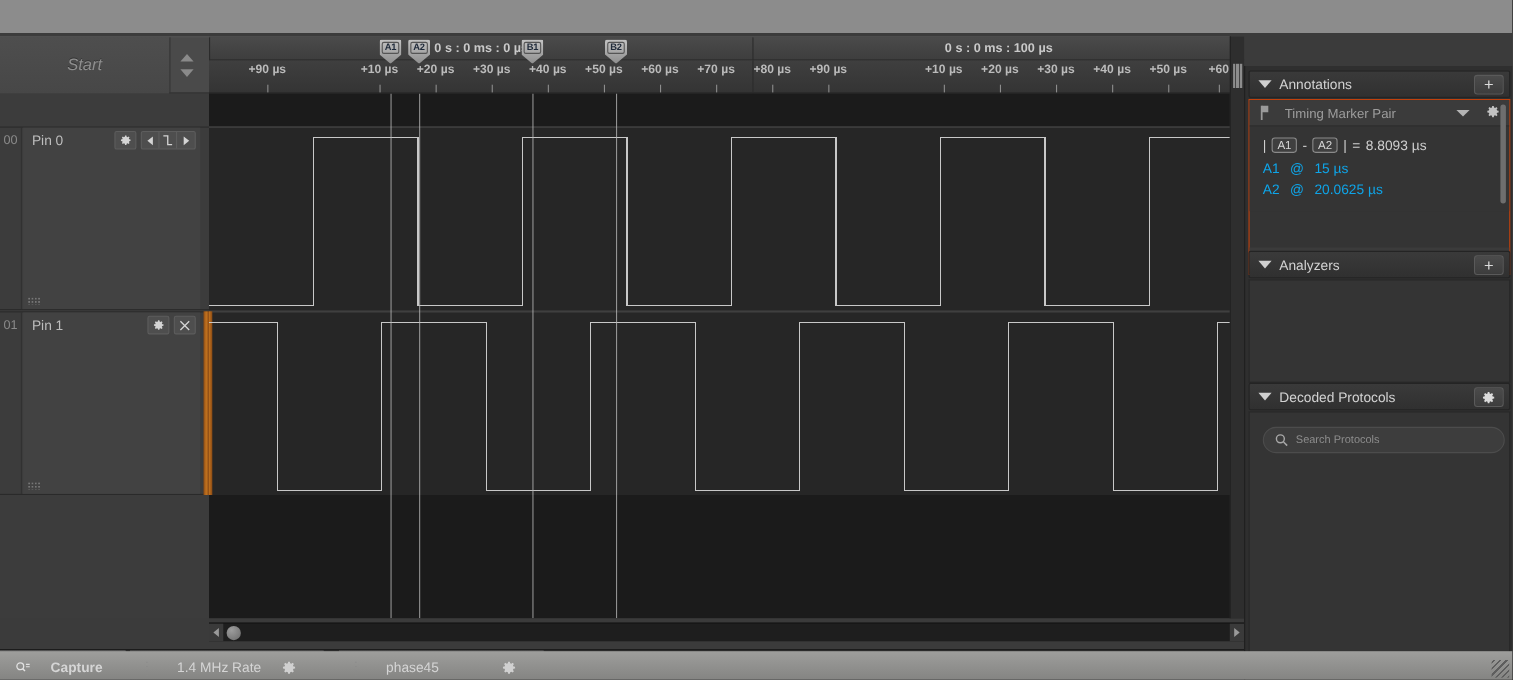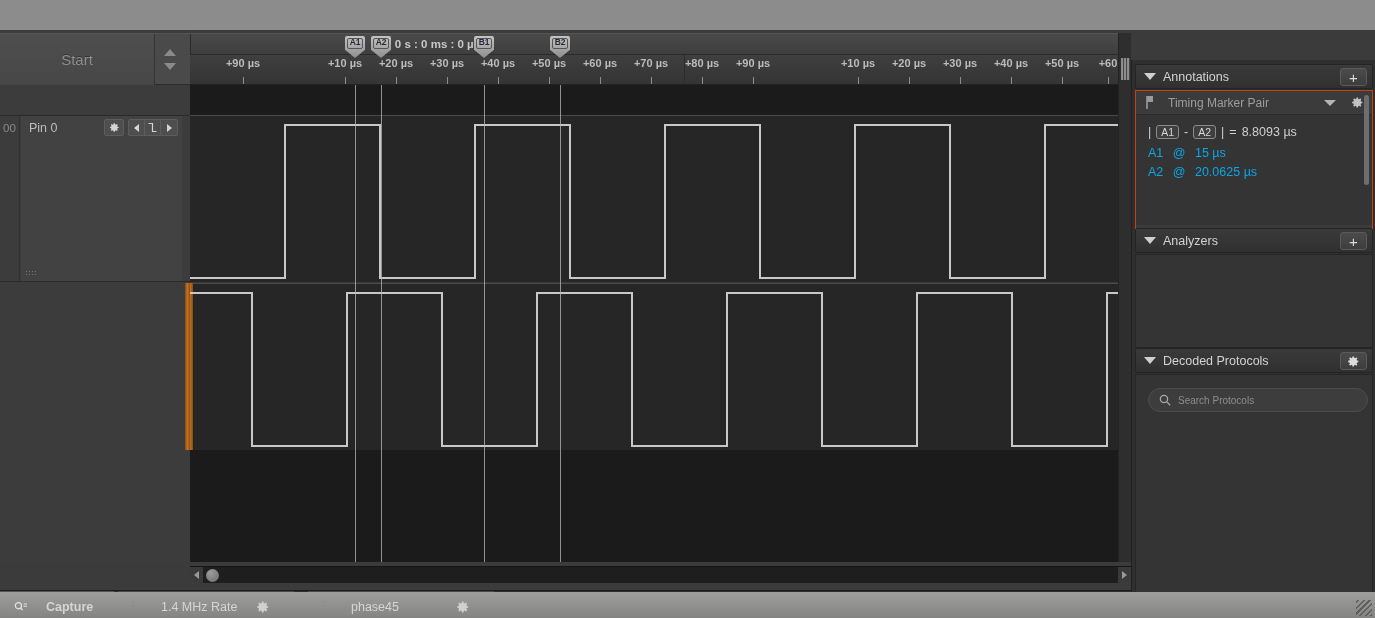--- a/index.html
+++ b/index.html
@@ -54,20 +54,21 @@
 
   
   .left-col {
     position: absolute; left: 0; top: 0; width: 190px; height: 532px;
     background: #3c3c3c;
   }
   .start-row {
     position: absolute; left: 0; top: 3px; width: 190px; height: 52px;
     background: #4a4a4a; border-bottom: 1px solid #2d2d2d;
     border-top: 1px solid #545454;
+    font-style: italic;
   }
   .start-btn {
     position: absolute; left: 0; top: 0; width: 155px; height: 51px;
     display: flex; align-items: center; justify-content: center;
     font-size: 15px; color: #8f8f8f; cursor: pointer;
     background: linear-gradient(to bottom,#4e4e4e,#474747);
     border-right: 1px solid #343434;
     text-shadow: 0 -1px 0 #333;
   }
   .spinner {
@@ -354,26 +355,47 @@
               </div>
               <div class="gitem">
                 <span style="width:0;height:0;border-top:4px solid transparent;border-bottom:4px solid transparent;border-left:5px solid #d4d4d4;display:block;"></span>
               </div>
             </div>
           </div>
           <div class="grip"></div>
         </div>
       </div>
 
+      <div class="chan c1">
+        <div class="chan-num">01</div>
+        <div class="chan-inner">
+          <div class="chan-name">Pin 1</div>
+          <div class="chan-btns">
+            <div class="mini-btn">
+              <svg width="11" height="11" viewBox="0 0 16 16">
+                <path fill="#d4d4d4" d="M8 5.2a2.8 2.8 0 100 5.6 2.8 2.8 0 000-5.6zm0 4.2a1.4 1.4 0 110-2.8 1.4 1.4 0 010 2.8z"></path>
+                <path fill="#d4d4d4" d="M14 8.9v-1.8l-1.7-.3a4.6 4.6 0 00-.5-1.2l1-1.4-1.3-1.3-1.4 1a4.6 4.6 0 00-1.2-.5L8.6 1.8H6.8l-.3 1.6c-.4.1-.8.3-1.2.5l-1.4-1-1.3 1.3 1 1.4c-.2.4-.4.8-.5 1.2l-1.7.3v1.8l1.7.3c.1.4.3.8.5 1.2l-1 1.4 1.3 1.3 1.4-1c.4.2.8.4 1.2.5l.3 1.7h1.8l.3-1.7c.4-.1.8-.3 1.2-.5l1.4 1 1.3-1.3-1-1.4c.2-.4.4-.8.5-1.2l1.5-.3z"></path>
+              </svg>
+            </div>
+            <div class="mini-btn">
+              <svg width="10" height="10" viewBox="0 0 10 10">
+                <path d="M1 1 L9 9 M9 1 L1 9" stroke="#d4d4d4" stroke-width="1.2"></path>
+              </svg>
+            </div>
+          </div>
+          <div class="grip"></div>
+        </div>
+      </div>
       <div class="orange-bar"></div>
     </div>
 
     <div class="ruler-wrap">
       <div class="ruler-top" id="ruler-top">
           <div class="rt-seg" style="left: 0px; width: 494px;">0 s : 0 ms : 0 µs</div>
+          <div class="rt-seg" style="left: 494px; width: 447px;">0 s : 0 ms : 100 µs</div>
         </div>
       <div class="ruler-bot" id="ruler-bot">
           <div class="ruler-div" style="left: 494px;"></div>
           <div class="tick-label" style="left: 53px;">+90 µs</div>
           <div class="tick-mark" style="left: 53px;"></div>
           <div class="tick-label" style="left: 155px;">+10 µs</div>
           <div class="tick-mark" style="left: 155px;"></div>
           <div class="tick-label" style="left: 206px;">+20 µs</div>
           <div class="tick-mark" style="left: 206px;"></div>
           <div class="tick-label" style="left: 257px;">+30 µs</div>

